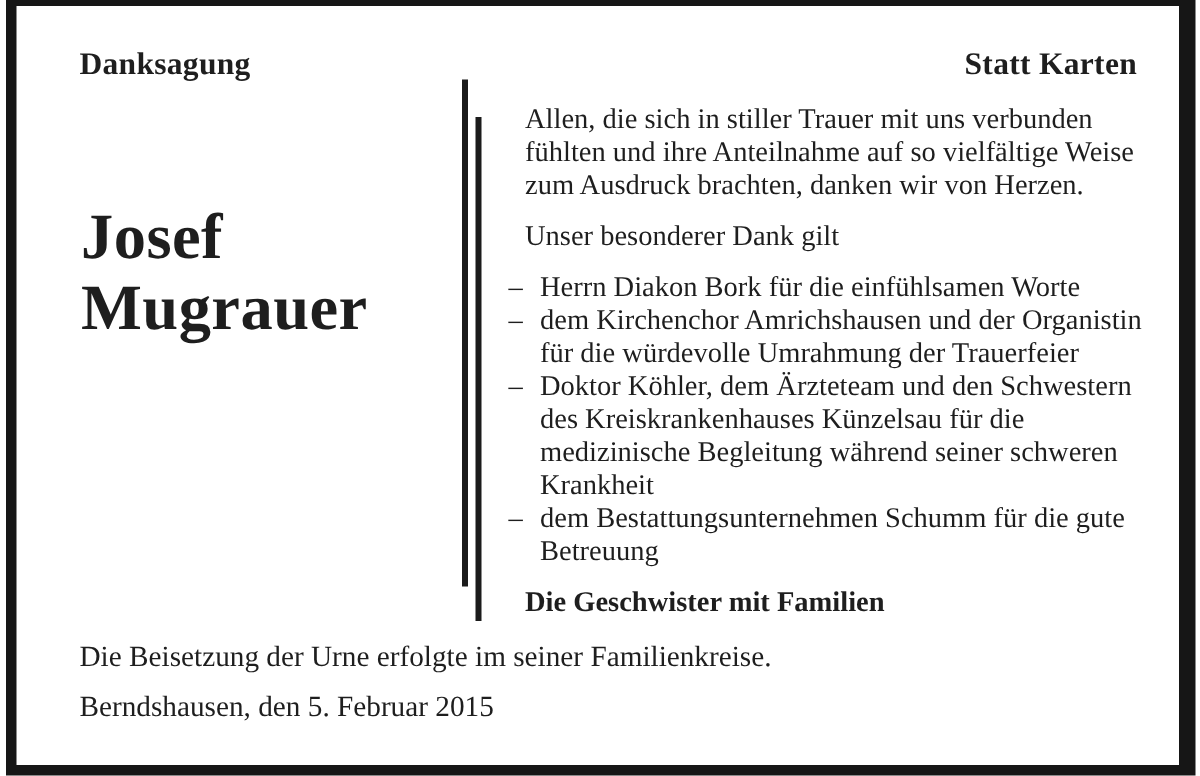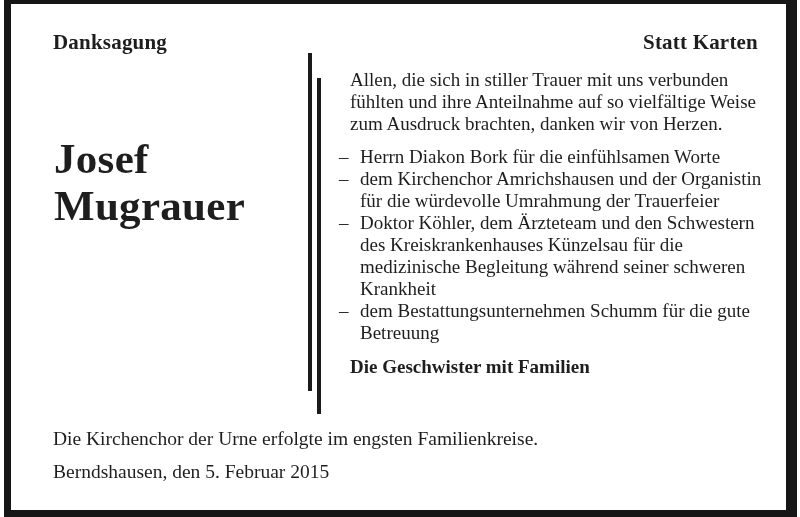--- a/index.html
+++ b/index.html
@@ -70,20 +70,21 @@
     <div>Mugrauer</div>
   </div>
 
 
   <div class="vline vline-1"></div>
   <div class="vline vline-2"></div>
 
   <div class="body-col">
     <p class="intro">Allen, die sich in stiller Trauer mit uns verbunden fühlten und ihre Anteilnahme auf so vielfältige Weise zum Ausdruck brachten, danken wir von Herzen.</p>
 
+    <p class="dank">Unser besonderer Dank gilt</p>
 
     <ul class="thanks">
       <li>
         <span class="dash">–</span>
         <span class="li-text">Herrn Diakon Bork für die einfühlsamen Worte</span>
       </li>
       <li>
         <span class="dash">–</span>
         <span class="li-text">dem Kirchenchor Amrichshausen und der Organistin für die würdevolle Umrahmung der Trauerfeier</span>
       </li>
@@ -94,17 +95,17 @@
       <li>
         <span class="dash">–</span>
         <span class="li-text">dem Bestattungsunternehmen Schumm für die gute Betreuung</span>
       </li>
     </ul>
 
     <p class="signature">Die Geschwister mit Familien</p>
   </div>
 
   <div class="footer">
-    <p class="burial-note">Die Kirchenchor der Urne erfolgte im engsten Familienkreise.</p>
+    <p class="burial-note">Die Beisetzung der Urne erfolgte im seiner Familienkreise.</p>
     <p class="place-date">Berndshausen, den 5. Februar 2015</p>
   </div>
 
 </div>
 
 </body></html>

